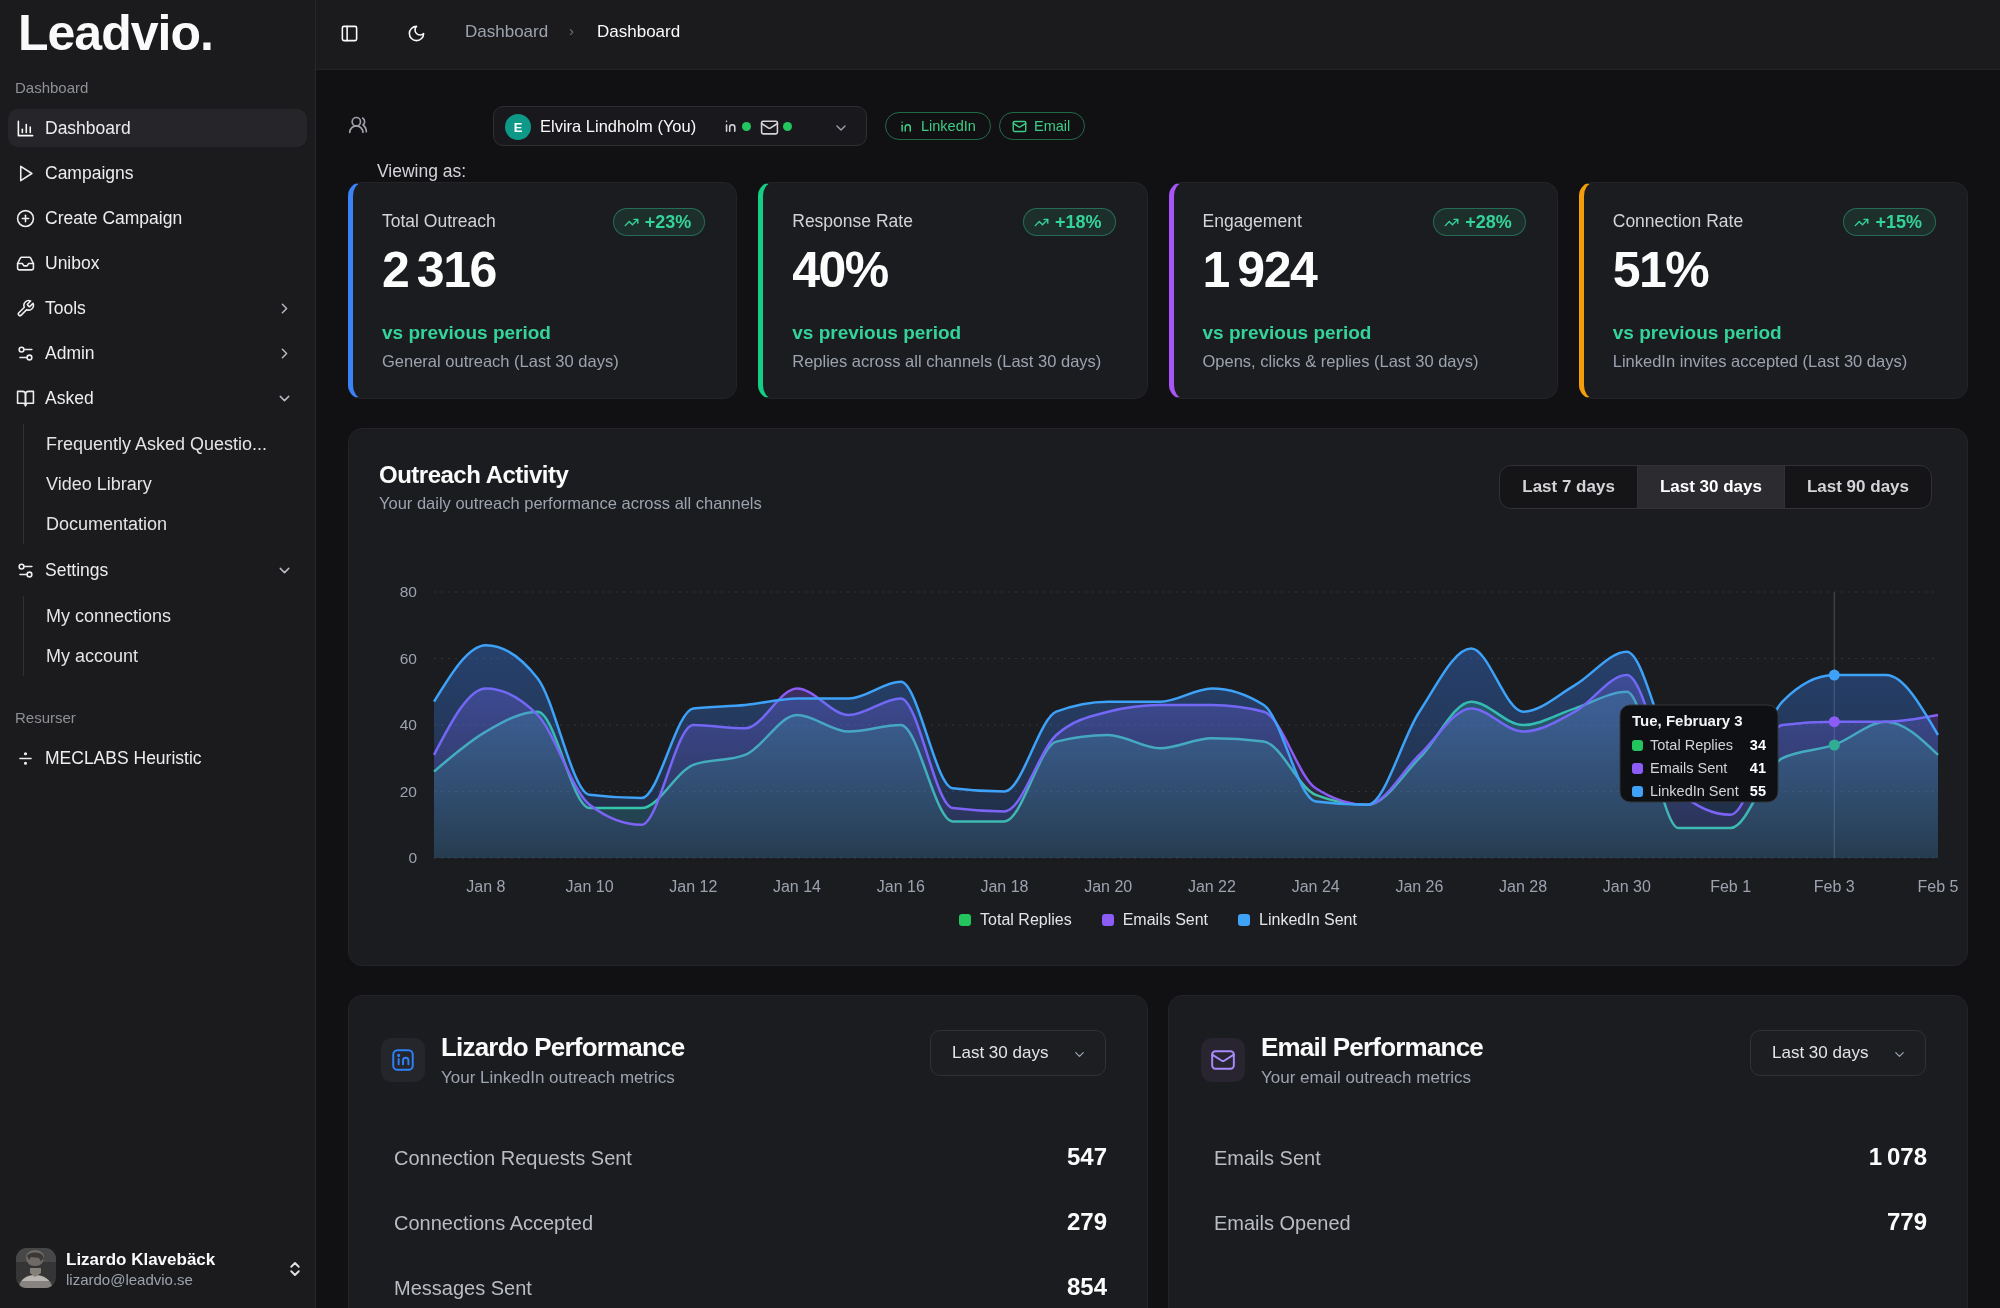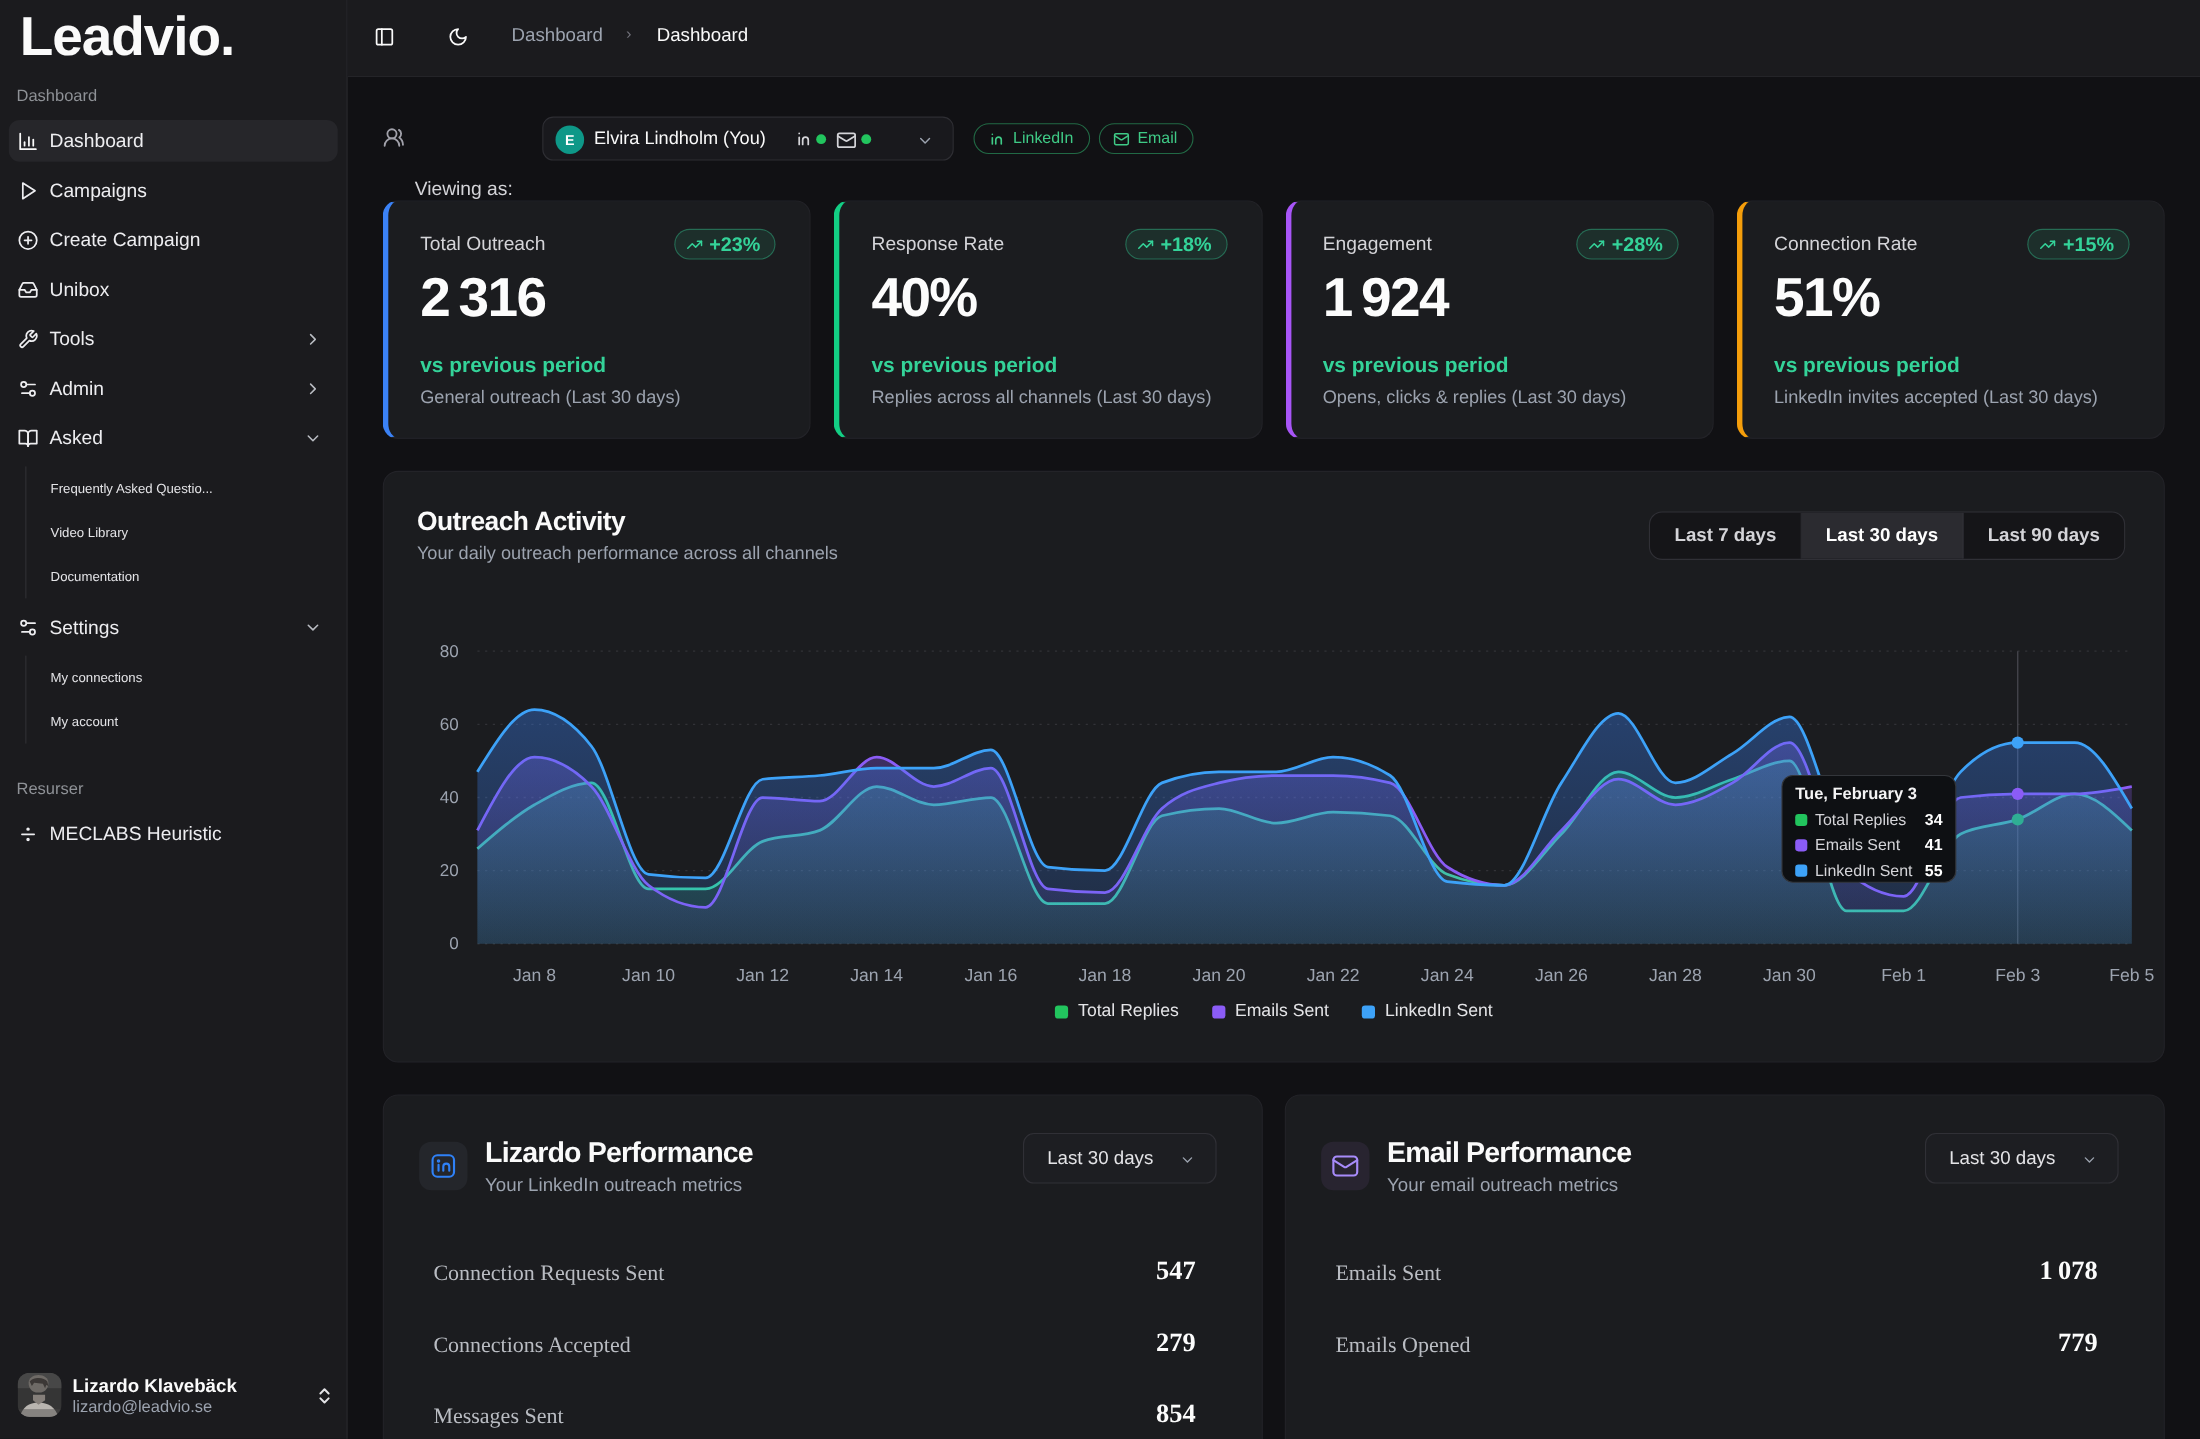--- a/index.html
+++ b/index.html
@@ -13,21 +13,21 @@
 .sec-label { position:absolute; left:15px; font-size:15px; color:#8e9196; font-weight:500; }
 .nav { position:absolute; left:8px; top:109px; width:299px; }
 .nav-item { position:relative; height:38px; margin-bottom:7px; border-radius:10px;
   display:flex; align-items:center; color:#ededf0; font-size:17.5px; font-weight:500; }
 .nav-item.active { background:#26262a; }
 .nav-item svg.ic { position:absolute; left:8px; width:19px; height:19px; }
 .nav-item .lbl { position:absolute; left:37px; }
 .nav-item svg.chev { position:absolute; right:14px; width:17px; height:17px; }
 .subwrap { position:relative; margin:0 0 7px 15px; border-left:1px solid #303034; padding-left:14px; }
 .sub-item { height:40px; display:flex; align-items:center; color:#e4e4e7;
-  font-size:12px; font-weight:400; padding-left:8px; white-space:nowrap; overflow:hidden; }
+  font-size:18px; font-weight:400; padding-left:8px; white-space:nowrap; overflow:hidden; }
 .user { position:absolute; left:16px; top:1248px; width:284px; height:44px; }
 .user .name { position:absolute; left:50px; top:2px; font-size:17px; font-weight:700; color:#fafafa; }
 .user .mail { position:absolute; left:50px; top:23px; font-size:15px; color:#9ca3af; }
 
 .topbar { position:absolute; left:316px; top:0; width:1684px; height:70px;
   background:#1b1b1e; border-bottom:1px solid #242428; }
 .crumb1 { position:absolute; left:149px; top:22px; font-size:17px; color:#9ca3af; }
 .crumbsep { position:absolute; left:253px; top:22px; font-size:15px; color:#71717a; }
 .crumb2 { position:absolute; left:281px; top:22px; font-size:17px; color:#fafafa; font-weight:500; }
 
@@ -72,21 +72,21 @@
 .bcards { position:absolute; left:348px; top:995px; width:1620px; height:400px;
   display:grid; grid-template-columns:1fr 1fr; gap:20px; }
 .bcard { position:relative; background:#1b1c1f; border-radius:14px; border:1px solid #232328; }
 .bicon { position:absolute; left:32px; top:42px; width:44px; height:44px; border-radius:11px;
   display:flex; align-items:center; justify-content:center; }
 .btitle { position:absolute; left:92px; top:36px; font-size:26px; font-weight:700; color:#fafafa; letter-spacing:-0.8px; }
 .bsub { position:absolute; left:92px; top:72px; font-size:17px; color:#9ca3af; }
 .bselect { position:absolute; right:41px; top:34px; width:176px; height:46px;
   border:1px solid #303036; border-radius:10px; background:#1d1e22;
   font-size:17px; color:#e4e4e7; display:flex; align-items:center; padding-left:21px; }
-.brow { position:absolute; left:45px; right:60px; height:30px;font-family:Liberation Serif, serif; }
+.brow { position:absolute; left:45px; right:40px; height:30px; }
 .brow .bl { position:absolute; left:0; top:4px; font-size:20px; color:#b9bcc2; }
 .brow .bv { position:absolute; right:0; top:0; font-size:24px; font-weight:700; color:#fcfcfc; }
 </style>
 </head>
 <body>
 
 <div class="sidebar">
   <div class="logo">Leadvio.</div>
   <div class="sec-label" style="top:79px;">Dashboard</div>
   <div class="nav">

